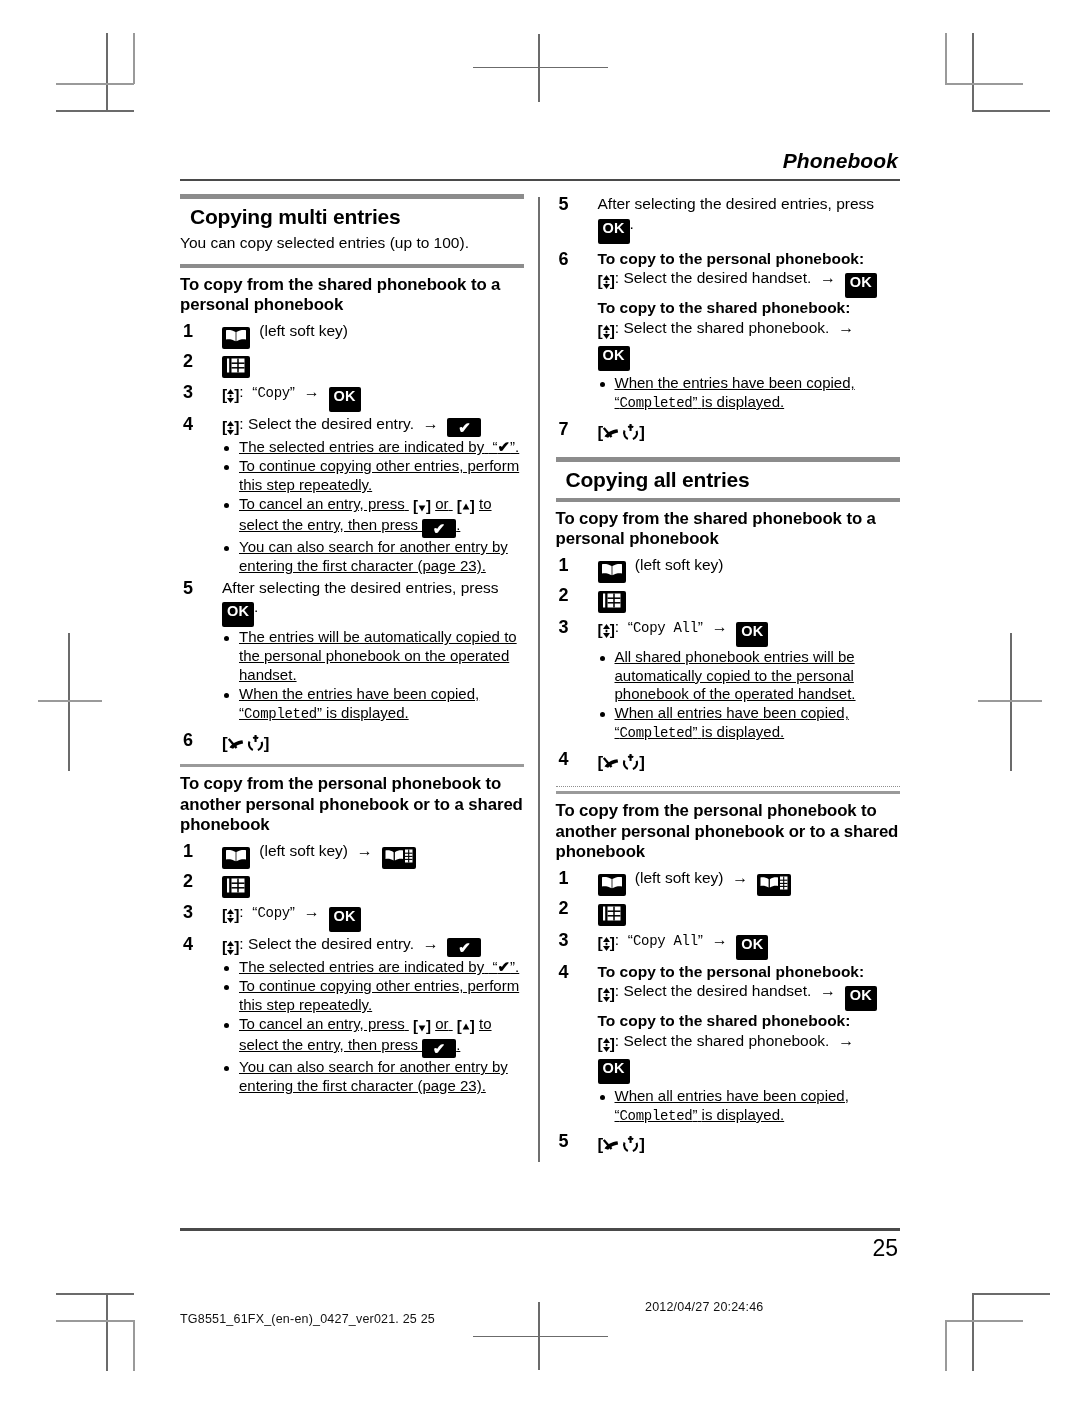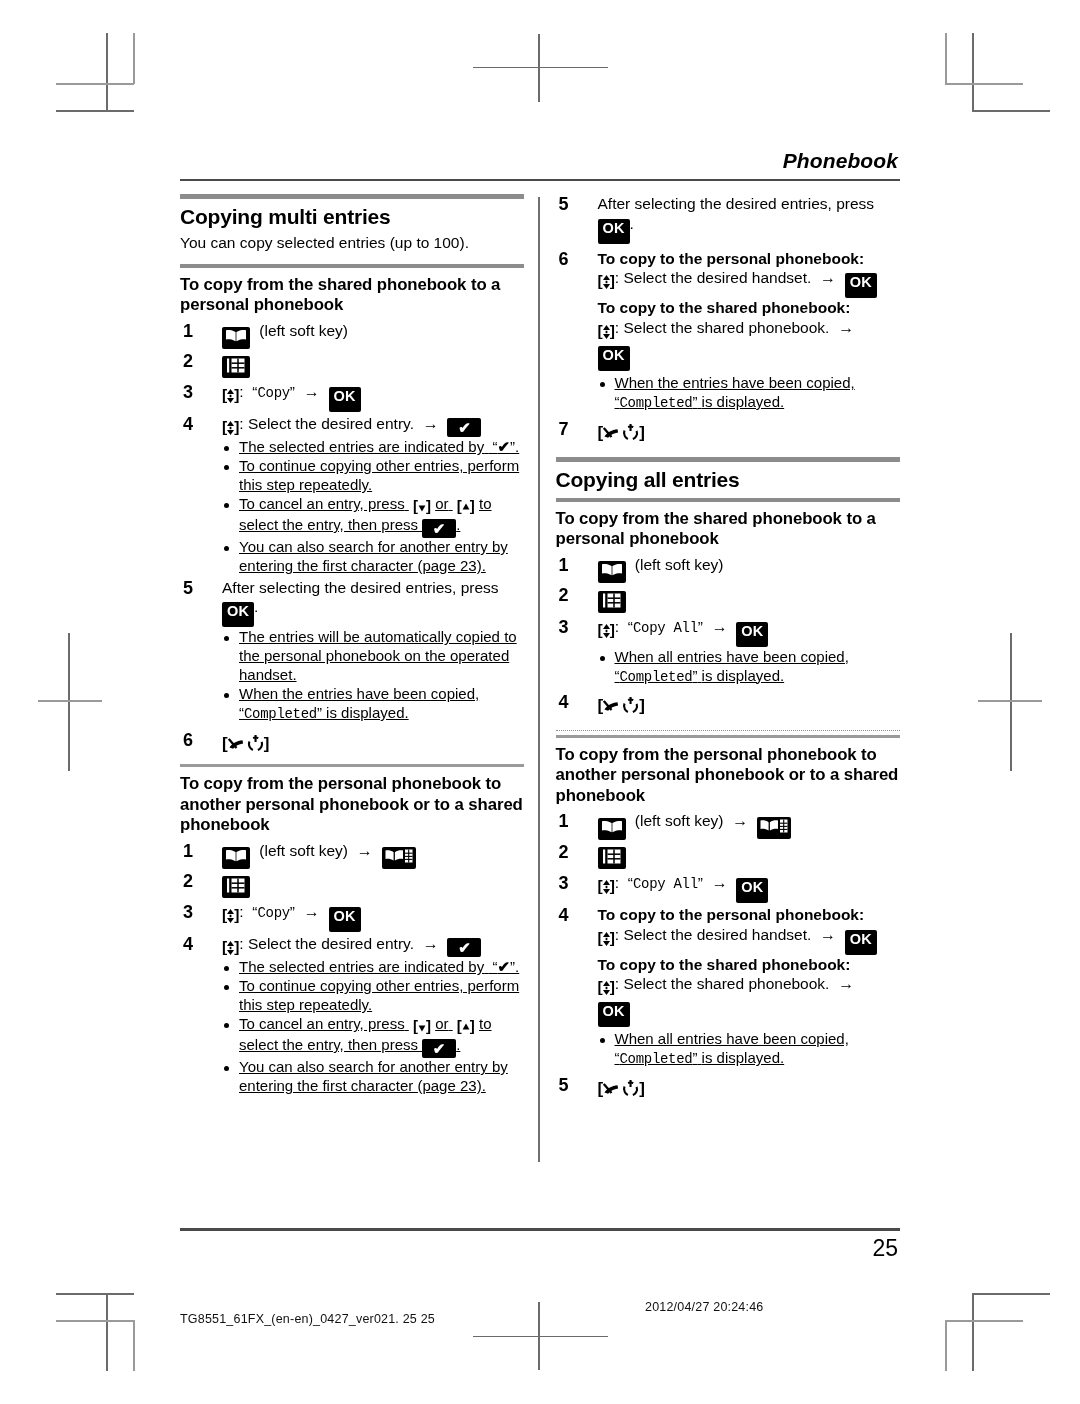--- a/index.html
+++ b/index.html
@@ -56,21 +56,21 @@
 
   
   .bar-thick{height:4.5px;background:#8c8c8c;margin:0 0 6px 0;}
   .bar-med{height:3.5px;background:#8c8c8c;margin:11px 0 7px 0;}
   .bar-thin{height:3px;background:#9a9a9a;margin:10px 0 7px 0;}
   .dotted{
     height:0;border-top:1.5px dotted #8f8f8f;margin:13px 0 0 0;
   }
 
   h2.sec{
-    font-size:21px;font-weight:bold;margin:0 0 4px 0;line-height:1.18;
+    font-size:21px;font-weight:bold;margin:0 0 4px 10px;line-height:1.18;
     letter-spacing:-.2px;
   }
   p.intro{font-size:15.5px;margin:1px 0 0 0;line-height:1.28;}
   h3.sub{
     font-size:16.8px;font-weight:bold;margin:0 0 5px 0;line-height:1.22;
     letter-spacing:-.1px;
   }
 
   
   ol.steps{list-style:none;margin:0;padding:0;}
@@ -459,20 +459,21 @@
           <span class="num">3</span>
           <span class="navkey">[<svg width="9" height="16" viewBox="0 0 9 16">
                 <polygon points="4.5,1 8,6 1,6" fill="#000"></polygon>
                 <rect x="3.6" y="6.8" width="1.8" height="2.4" fill="#000"></rect>
                 <polygon points="4.5,15 8,10 1,10" fill="#000"></polygon>
               </svg>]</span><span>:</span>
           <span>&nbsp;“<span class="mono">Copy All</span>”</span>
           <span class="arr">&nbsp;→&nbsp;</span>
           <span class="chip ok">OK</span>
           <ul class="bul">
+            <li>All shared phonebook entries will be automatically copied to the personal phonebook of the operated handset.</li>
             <li>
               <span>When all entries have been copied,</span>
               <span>“<span class="mono">Completed</span>”</span>
               <span>is displayed.</span>
             </li>
           </ul>
         </li>
         <li style="margin-top:6px;">
           <span class="num">4</span>
           <span class="offkey">[<svg width="36" height="17" viewBox="0 0 36 17">

